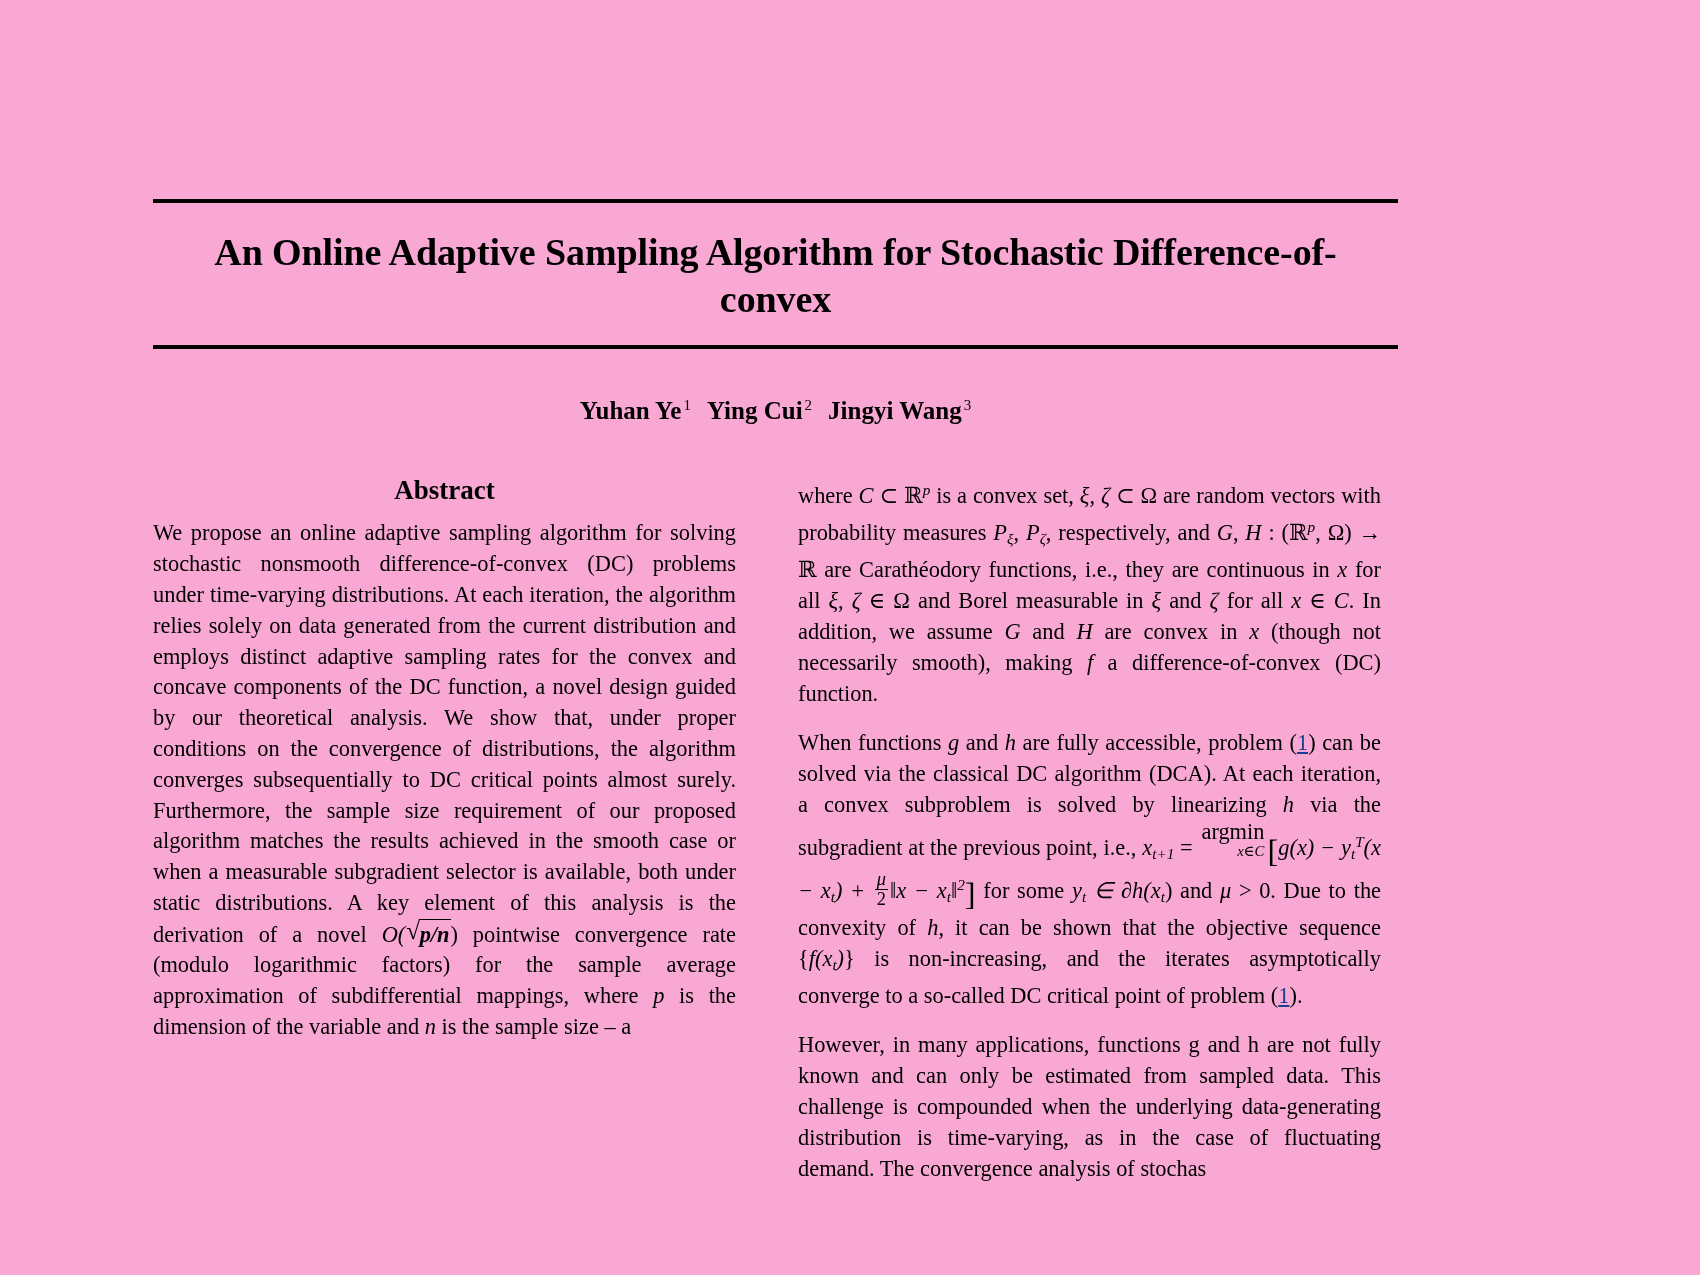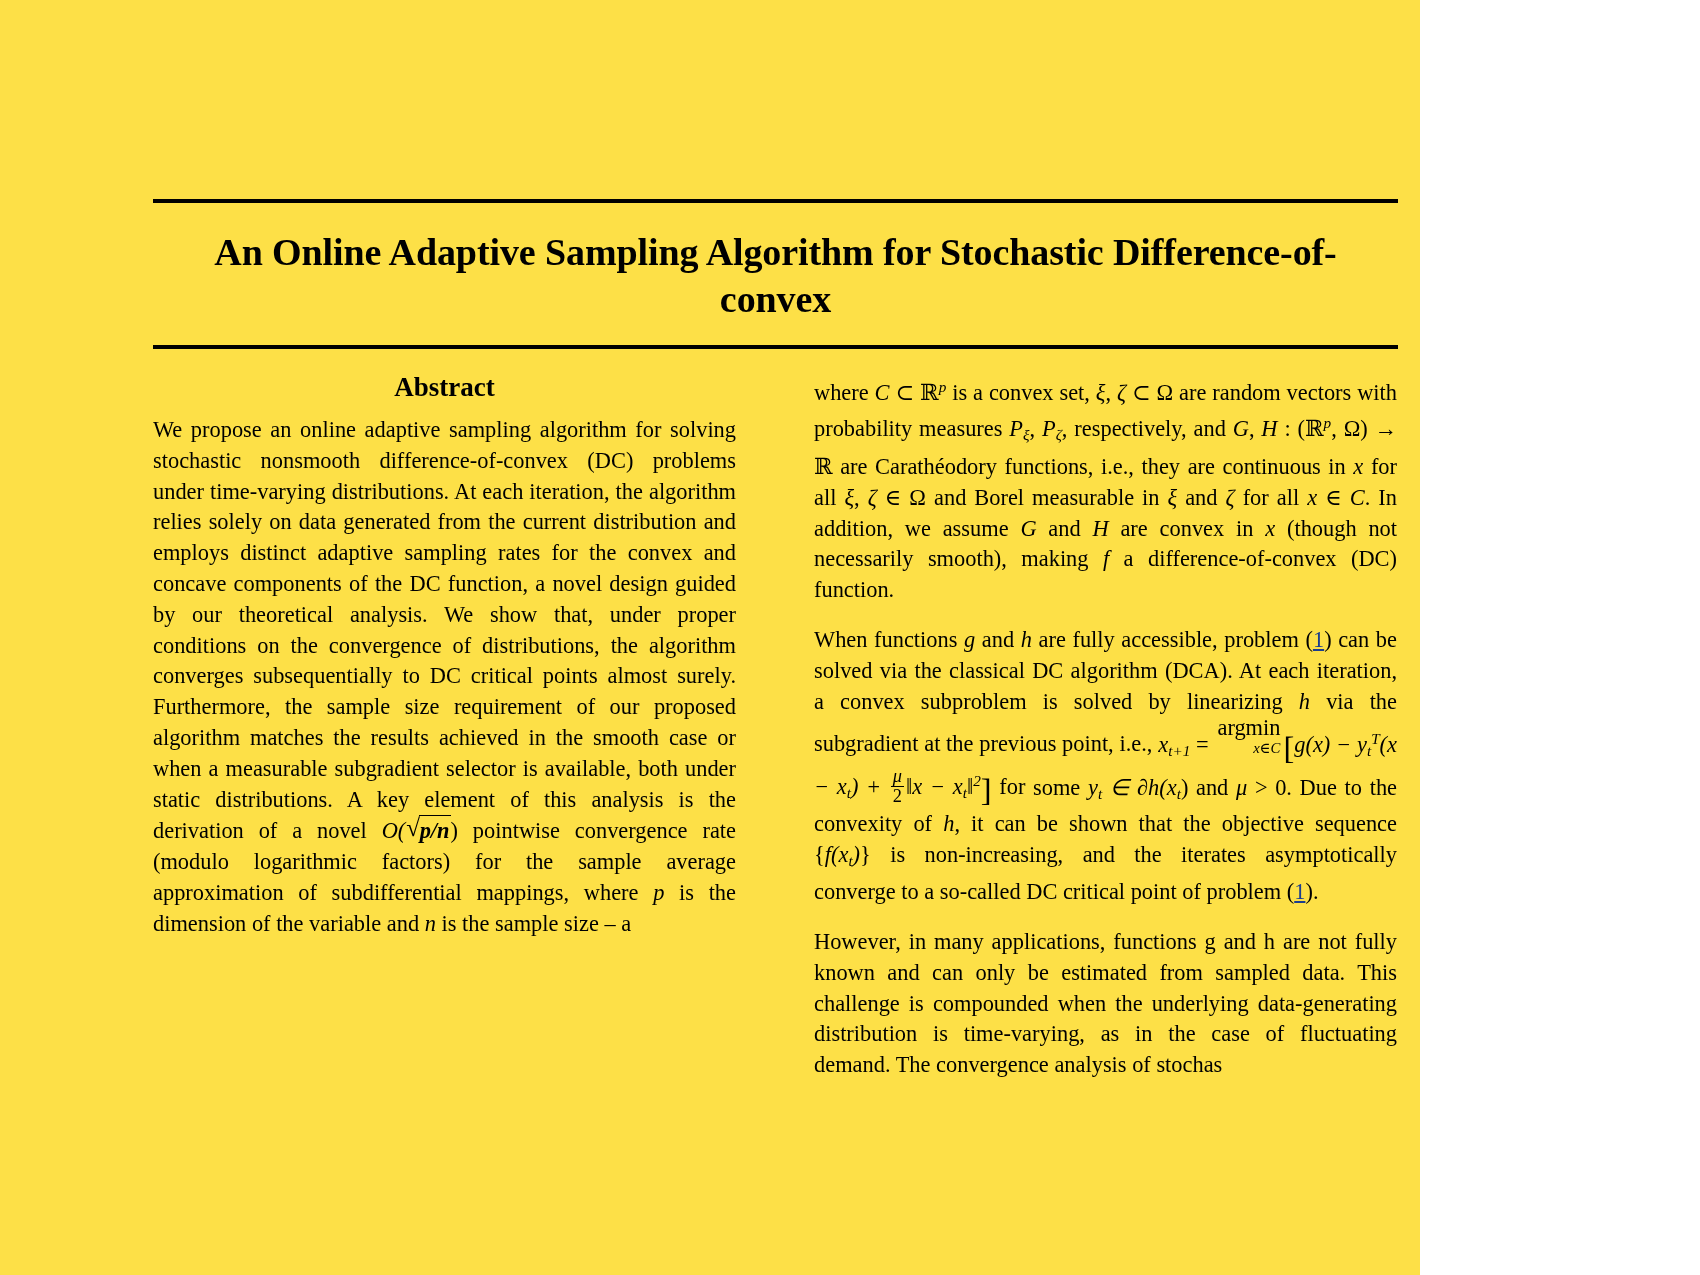--- a/index.html
+++ b/index.html
@@ -10,23 +10,23 @@
   body {
     width: 1700px;
     height: 1275px;
     overflow: hidden;
     font-family: "Liberation Serif", "DejaVu Serif", serif;
     color: #000000;
     -webkit-font-smoothing: antialiased;
   }
   .page {
     position: relative;
-    width: 1420px;
+    width: 1700px;
     height: 1275px;
-    background: #fde047;
+    background: #f9a8d4;
   }
   .content {
     position: absolute;
     left: 153px;
     top: 0;
     width: 1245px;
   }
 
   
   .rule {
@@ -59,22 +59,22 @@
   .authors sup {
     font-size: 15px;
     font-weight: normal;
     vertical-align: super;
     margin-left: 2px;
   }
 
   
   .columns {
     display: flex;
-    margin-top: 23px;
-    column-gap: 78px;
+    margin-top: 50px;
+    column-gap: 62px;
   }
   .col {
     width: 583px;
     flex: 0 0 583px;
   }
 
   .abstract-head {
     text-align: center;
     font-size: 27px;
     font-weight: bold;
@@ -166,20 +166,21 @@
   <div class="content">
 
     <div class="rule rule-top"></div>
 
     <div class="title">
       <span class="tline">An Online Adaptive Sampling Algorithm for Stochastic Difference-of-convex</span>
     </div>
 
     <div class="rule rule-bottom"></div>
 
+    <div class="authors"><span class="author"><span>Yuhan Ye</span><sup>1</sup></span><span class="sep"></span><span class="author"><span>Ying Cui</span><sup>2</sup></span><span class="sep"></span><span class="author"><span>Jingyi Wang</span><sup>3</sup></span></div>
 
     <div class="columns">
 
       <div class="col">
         <div class="abstract-head">Abstract</div>
         <p class="para"><span>We propose an online adaptive sampling algorithm for solving stochastic nonsmooth difference-of-convex (DC) problems under time-varying distributions. At each iteration, the algorithm relies solely on data generated from the current distribution and employs distinct adaptive sampling rates for the convex and concave components of the DC function, a novel design guided by our theoretical analysis. We show that, under proper conditions on the convergence of distributions, the algorithm converges subsequentially to DC critical points almost surely. Furthermore, the sample size requirement of our proposed algorithm matches the results achieved in the smooth case or when a measurable subgradient selector is available, both under static distributions. A key element of this analysis is the derivation of a novel </span><span class="mi">O(</span><span class="sqrt"><span class="rad mi">p/n</span></span><span class="mr">)</span><span> pointwise convergence rate (modulo logarithmic factors) for the sample average approximation of subdifferential mappings, where </span><span class="mi">p</span><span> is the dimension of the variable and </span><span class="mi">n</span><span> is the sample size – a</span></p>
       </div>
 
       <div class="col">
 

